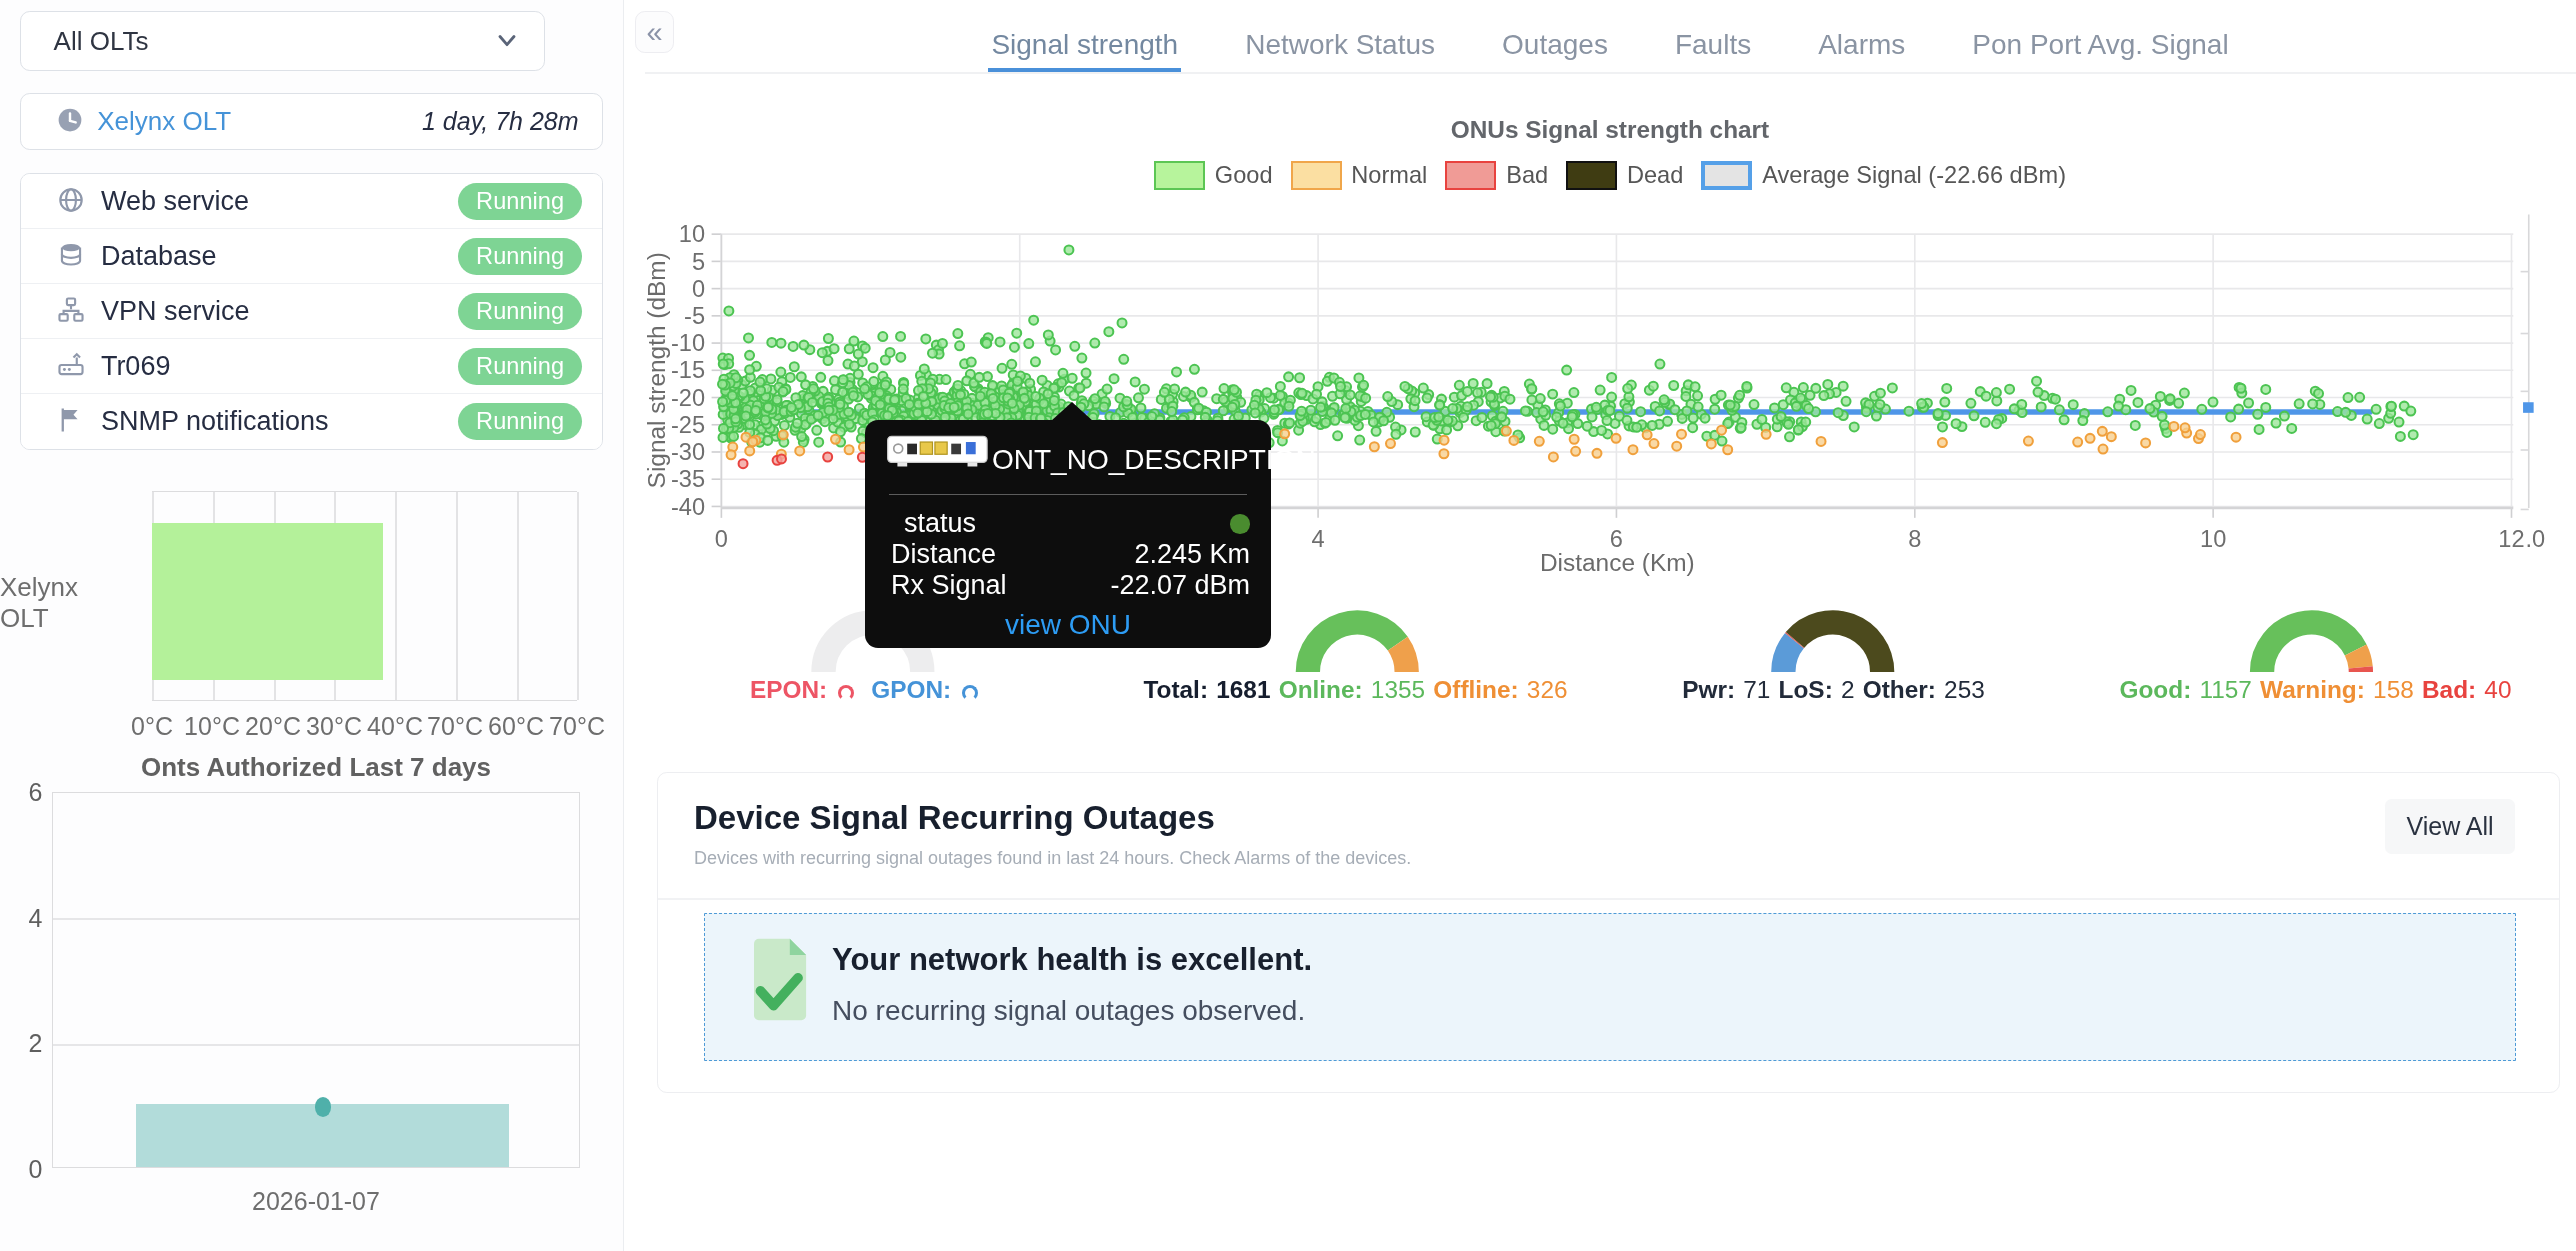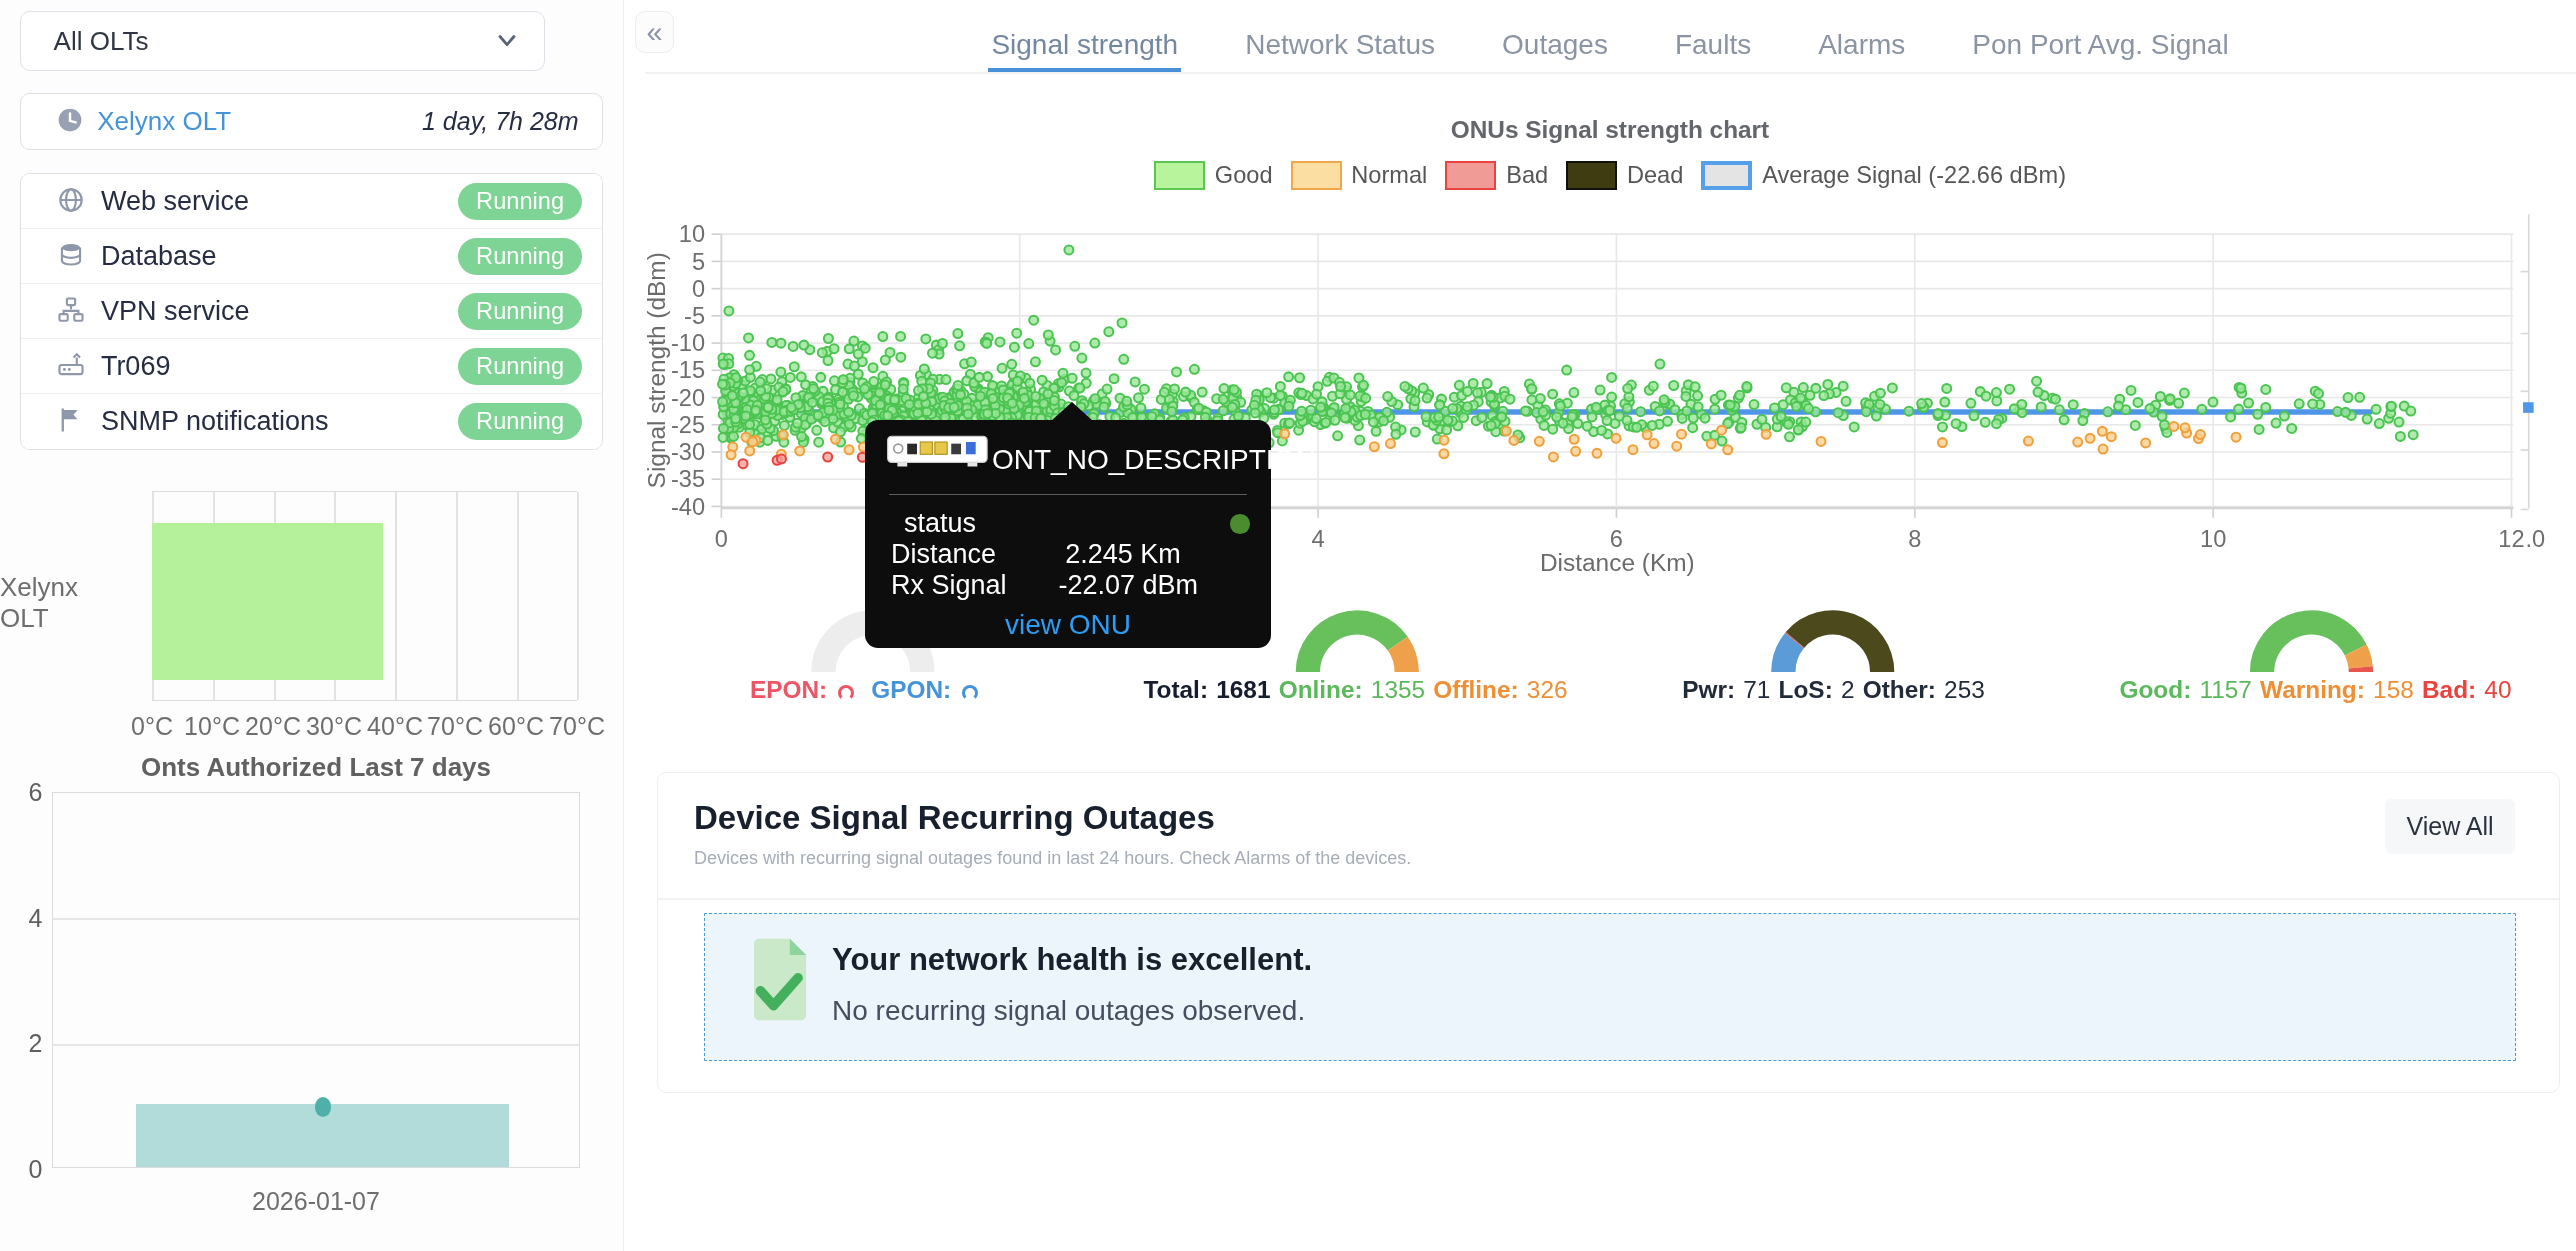--- a/index.html
+++ b/index.html
@@ -55,21 +55,21 @@
 
   
   #tooltip { left:865px; top:420px; width:406px; height:228px; background:#0d0d0d; border-radius:13px; color:#fff; padding:13px 21px; z-index:30; }
   #tooltip::before { content:""; position:absolute; top:-18px; left:186px; border-left:21px solid transparent; border-right:21px solid transparent; border-bottom:19.6px solid #0d0d0d; }
   #tt-head { display:flex; align-items:flex-start; }
   #tt-title { flex:1; text-align:right; font-size:28px; margin-top:11.4px; color:#fff; }
   #tt-div { border:none; border-top:1.6px solid #5c5c5c; margin:18px 3.3px 13px 3.3px; }
   .tt-row { display:flex; align-items:center; height:31px; font-size:27px; }
   .tt-label { margin-left:4.9px; }
   .tt-label.indent { margin-left:18px; }
-  .tt-val { flex:1; text-align:center; }
+  .tt-val { flex:1; text-align:right; }
   .tt-dot { margin-left:auto; width:19.6px; height:19.6px; border-radius:50%; background:#4a8c2f; }
   #tt-link { text-align:center; font-size:28px; color:#2d9cf4; margin-top:8.1px; cursor:pointer; }
 
   
   .gauge-caption { position:absolute; top:676px; width:521px; text-align:center; font-size:24.4px; white-space:nowrap; }
   .gauge-caption span.part { margin:0 4.1px; }
   .spinner { display:inline-block; width:16.3px; height:16.3px; border:3.3px solid; border-radius:50%; border-bottom-color:transparent !important; margin:0 13px 0 6.5px; vertical-align:-3.3px; }
 
   
   #outages-card { left:657px; top:772px; width:1903px; height:321px; background:#fff; border:1.6px solid #edeef1; border-radius:9.8px; }

